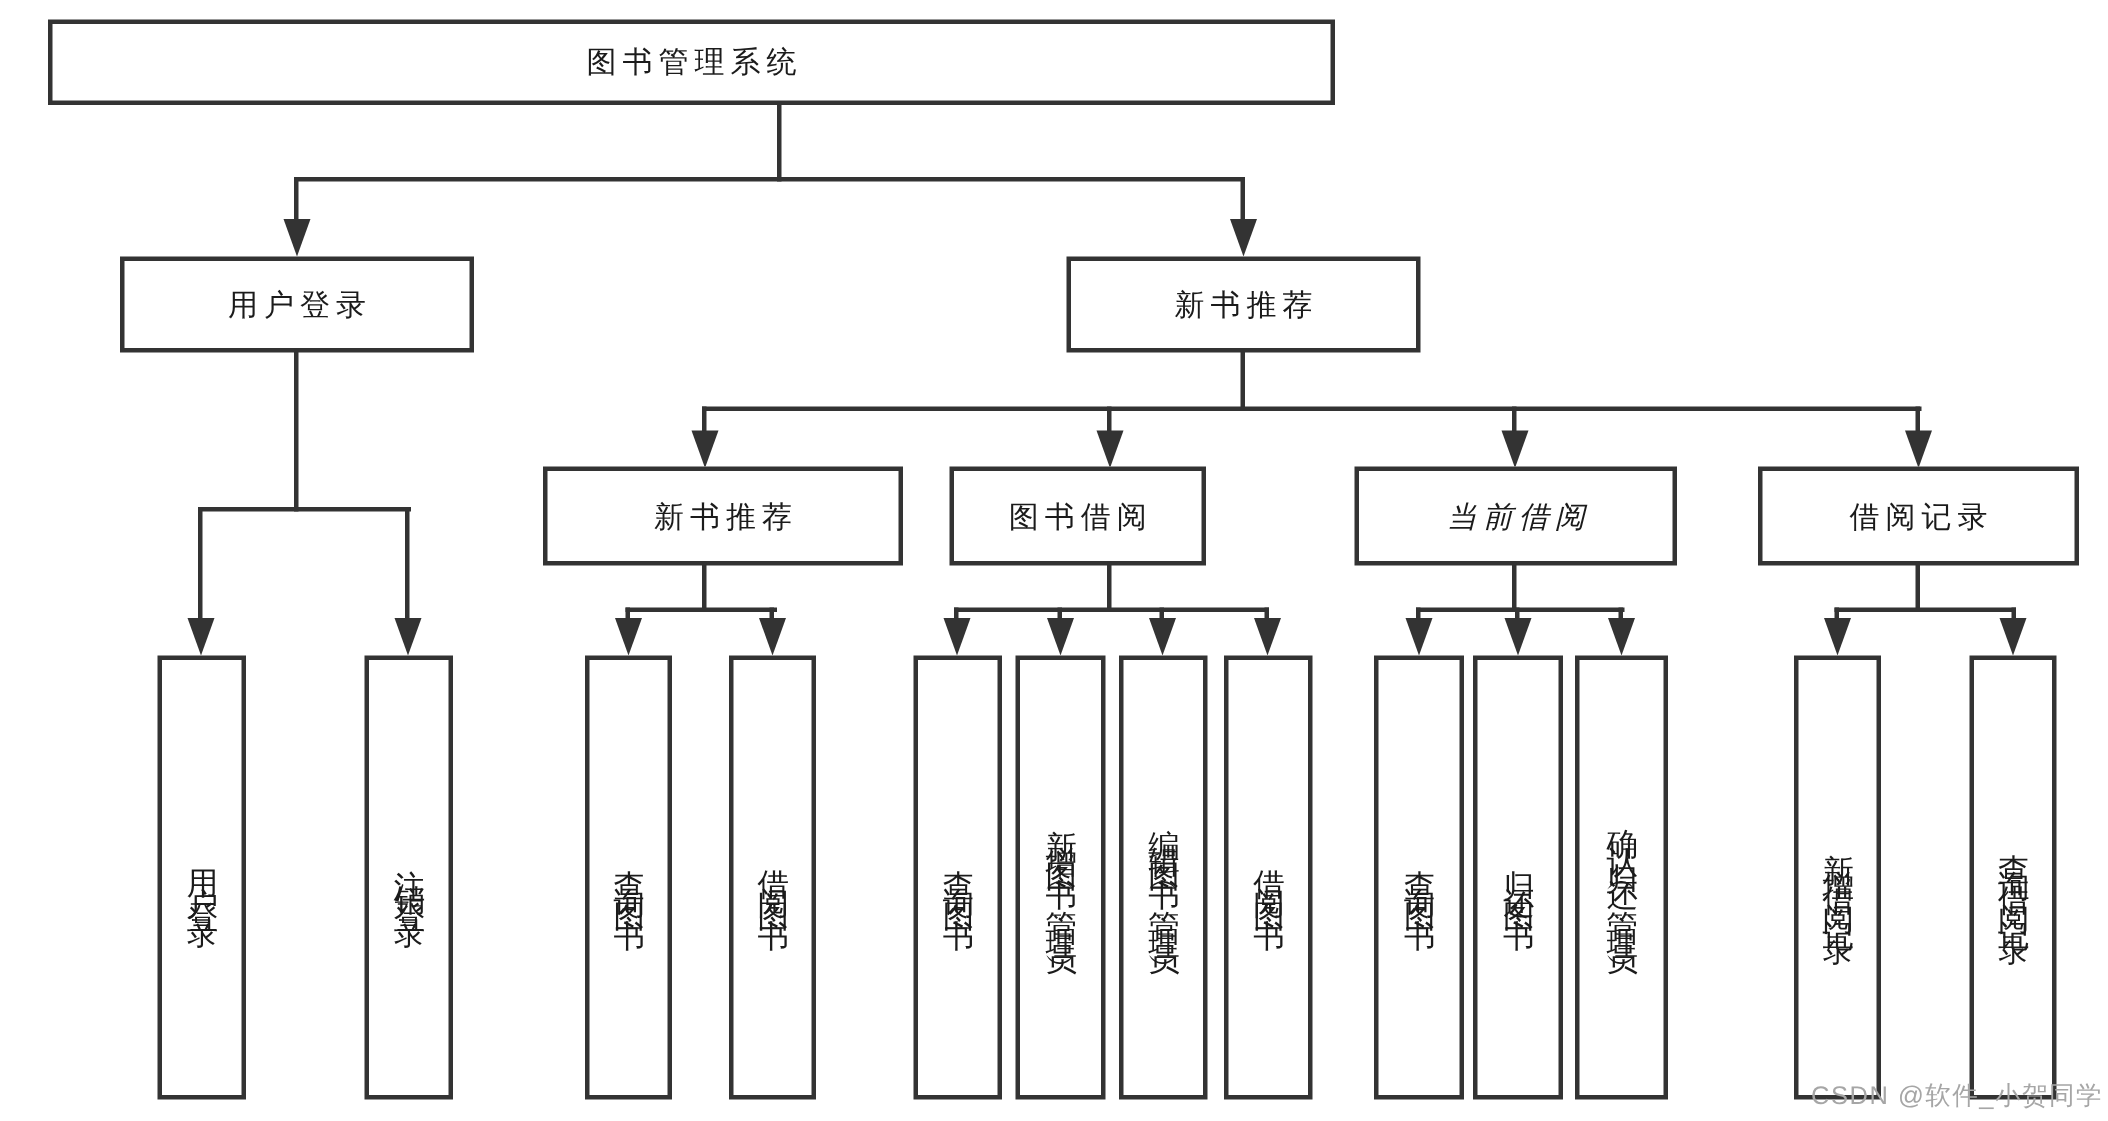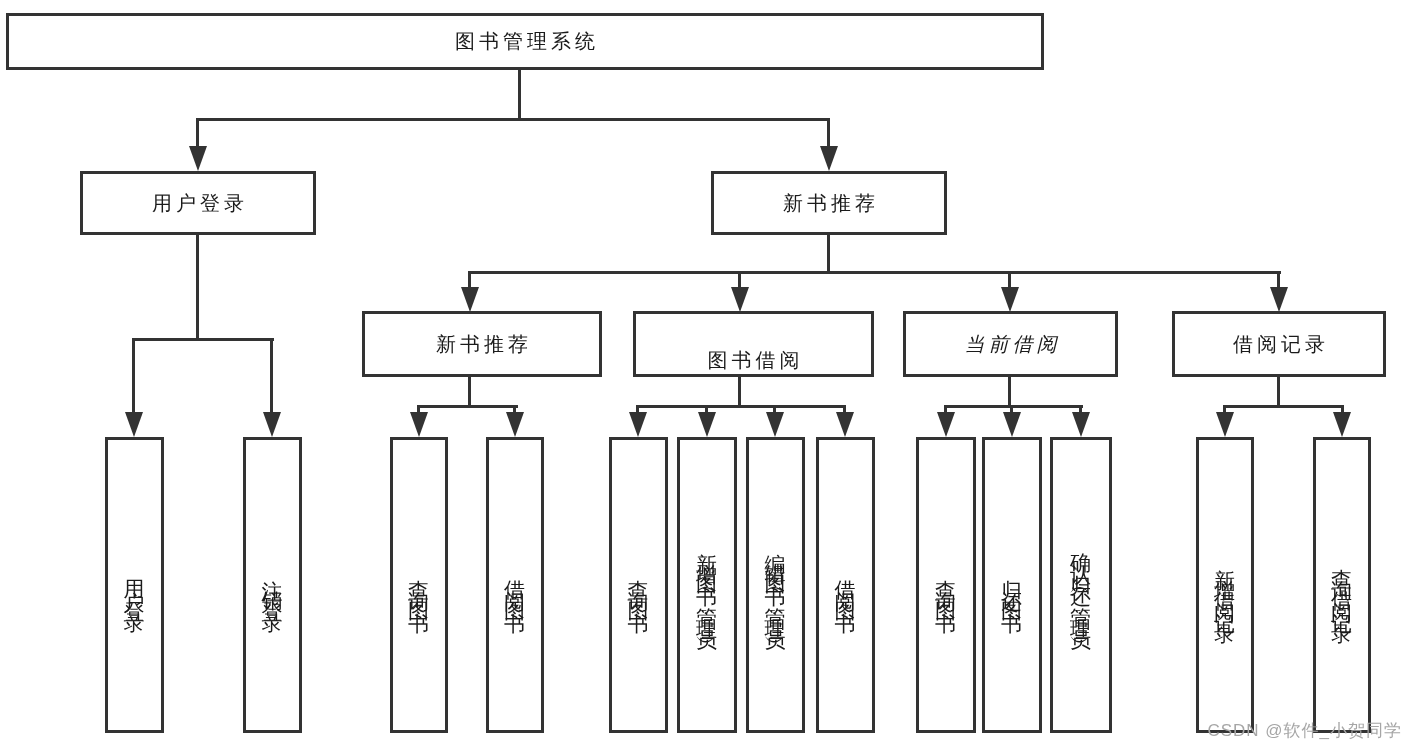--- a/index.html
+++ b/index.html
@@ -46,21 +46,21 @@
     letter-spacing: 1px;
     z-index: 5;
     white-space: nowrap;
   }
 </style>
 </head>
 <body>
 
 <div class="canvas">
 
-  <div class="box hbox" style="left:6px; top:13px; width:1038px; height:57px;">
+  <div class="box hbox" style="left:32px; top:13px; width:858px; height:57px;">
     <span>图书管理系统</span>
   </div>
 
   <div class="line" style="left:518px; top:68px; width:3px; height:53px;"></div>
   <div class="line" style="left:196px; top:118px; width:634px; height:3px;"></div>
   <div class="line" style="left:196px; top:118px; width:3px; height:33px;"></div>
   <div class="line" style="left:827px; top:118px; width:3px; height:33px;"></div>
   <div class="arrow" style="left:189px; top:146px;"></div>
   <div class="arrow" style="left:820px; top:146px;"></div>
 
@@ -85,21 +85,21 @@
   <div class="line" style="left:1008px; top:271px; width:3px; height:20px;"></div>
   <div class="line" style="left:1277px; top:271px; width:3px; height:20px;"></div>
   <div class="arrow" style="left:461px; top:287px;"></div>
   <div class="arrow" style="left:731px; top:287px;"></div>
   <div class="arrow" style="left:1001px; top:287px;"></div>
   <div class="arrow" style="left:1270px; top:287px;"></div>
 
   <div class="box hbox" style="left:362px; top:311px; width:240px; height:66px;">
     <span>新书推荐</span>
   </div>
-  <div class="box hbox" style="left:633px; top:311px; width:241px; height:66px;align-items:flex-end;">
+  <div class="box hbox" style="left:633px; top:311px; width:171px; height:66px;">
     <span>图书借阅</span>
   </div>
   <div class="box hbox" style="left:903px; top:311px; width:215px; height:66px;font-style:italic;">
     <span>当前借阅</span>
   </div>
   <div class="box hbox" style="left:1172px; top:311px; width:214px; height:66px;">
     <span>借阅记录</span>
   </div>
 
   <div class="line" style="left:468px; top:375px; width:3px; height:32px;"></div>

